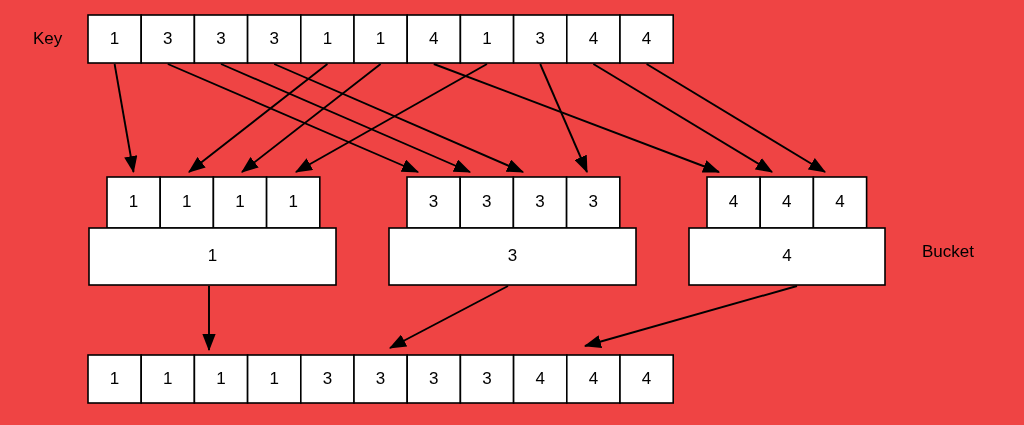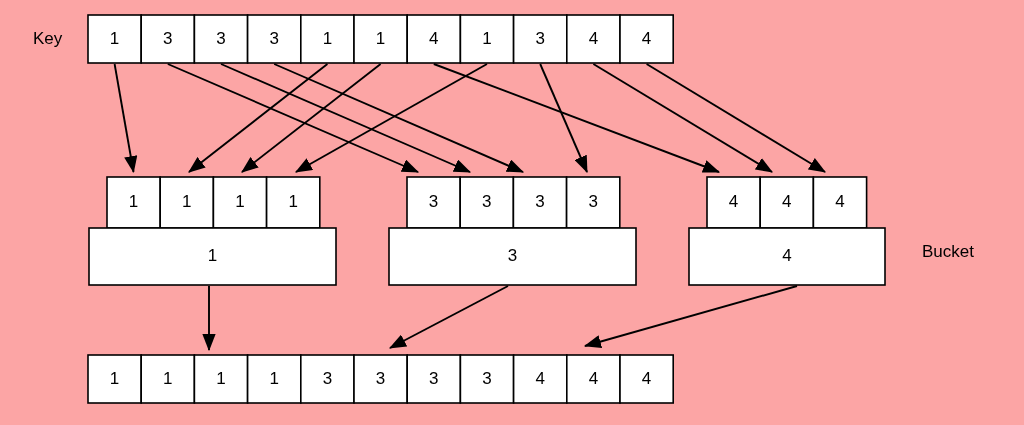--- a/index.html
+++ b/index.html
@@ -10,21 +10,21 @@
   body {
     width: 1024px;
     height: 425px;
     overflow: hidden;
     font-family: "Liberation Sans", sans-serif;
   }
   #diagram-root {
     position: relative;
     width: 1024px;
     height: 425px;
-    background: #fca5a5;
+    background: #ef4444;
   }
   svg#bucket-sort-svg {
     position: absolute;
     top: 0;
     left: 0;
     width: 1024px;
     height: 425px;
     display: block;
   }
   .cell-rect {

